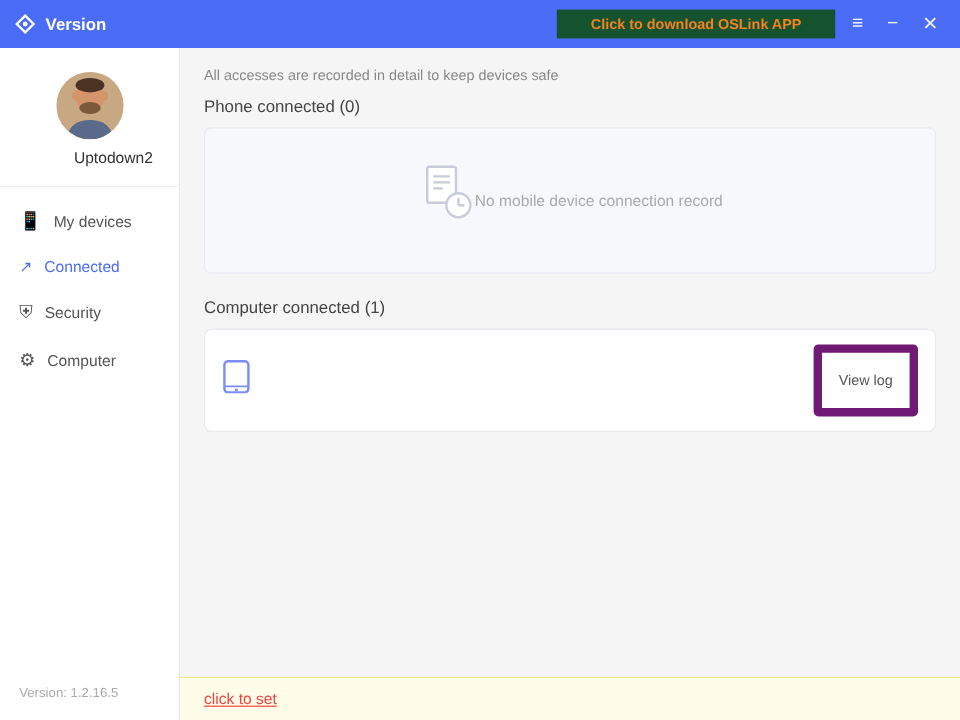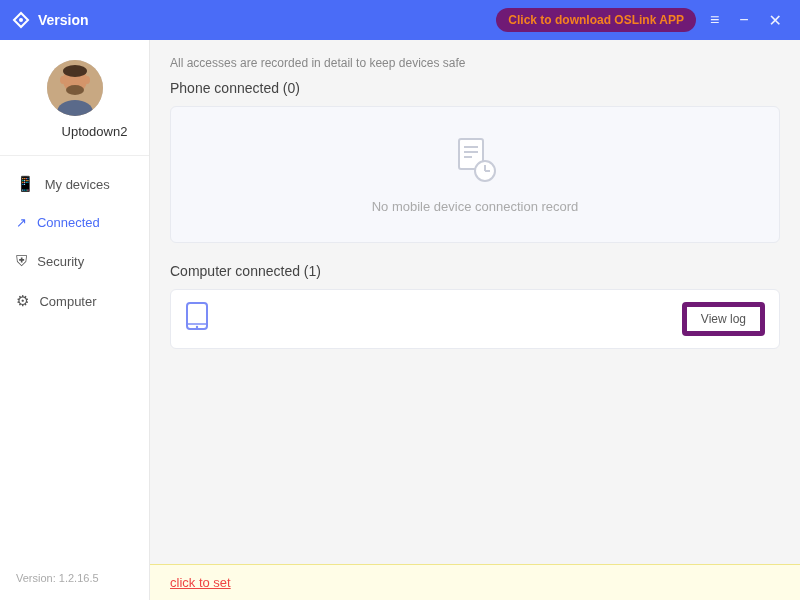--- a/index.html
+++ b/index.html
@@ -28,25 +28,25 @@
       display: flex;
       align-items: center;
       justify-content: center;
     }
     #titlebar-right {
       display: flex;
       align-items: center;
       gap: 8px;
     }
     #download-btn {
-      background: #701a75;
+      background: #14532d;
       color: #333;
       border: none;
-      border-radius: 12px;
-      padding: 5px 12px;
+      border-radius: 0;
+      padding: 5px 28px;
       font-size: 12px;
       cursor: pointer;
     }
     #download-btn span {
       color: #f5821f;
       font-weight: bold;
     }
     .titlebar-icon-btn {
       background: none;
       border: none;
@@ -142,21 +142,21 @@
       color: #444;
       margin-bottom: 10px;
       font-weight: 400;
     }
     
     #phone-empty-box {
       background: #f7f8fc;
       border: 1px solid #e8eaf0;
       border-radius: 6px;
       display: flex;
-      flex-direction: column;
+      flex-direction: row;
       align-items: center;
       justify-content: center;
       padding: 28px 20px;
       margin-bottom: 20px;
     }
     #no-phone-icon {
       font-size: 36px;
       color: #c8ccd8;
       margin-bottom: 10px;
       line-height: 1;
@@ -176,23 +176,23 @@
       align-items: center;
       justify-content: space-between;
       padding: 12px 14px;
     }
     #computer-icon-wrap {
       font-size: 22px;
       color: #7b8cf7;
     }
     #view-log-btn {
       background: white;
-      border: 5px solid #701a75;
+      border: 7px solid #701a75;
       border-radius: 4px;
-      padding: 5px 14px;
+      padding: 16px 14px;
       font-size: 12px;
       color: #555;
       cursor: pointer;
     }
 
     
     #sleep-banner {
       background: #fffde7;
       border-top: 1px solid #f0e68c;
       padding: 10px 20px;

